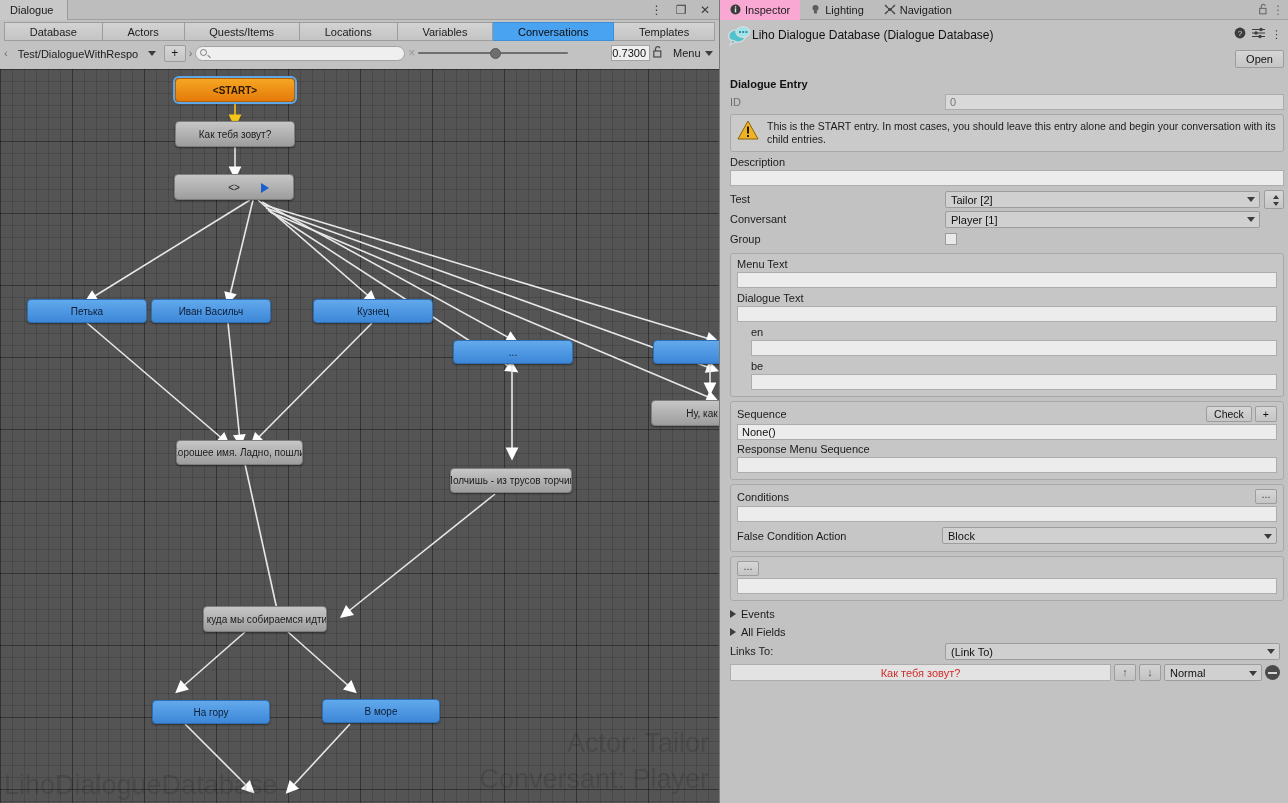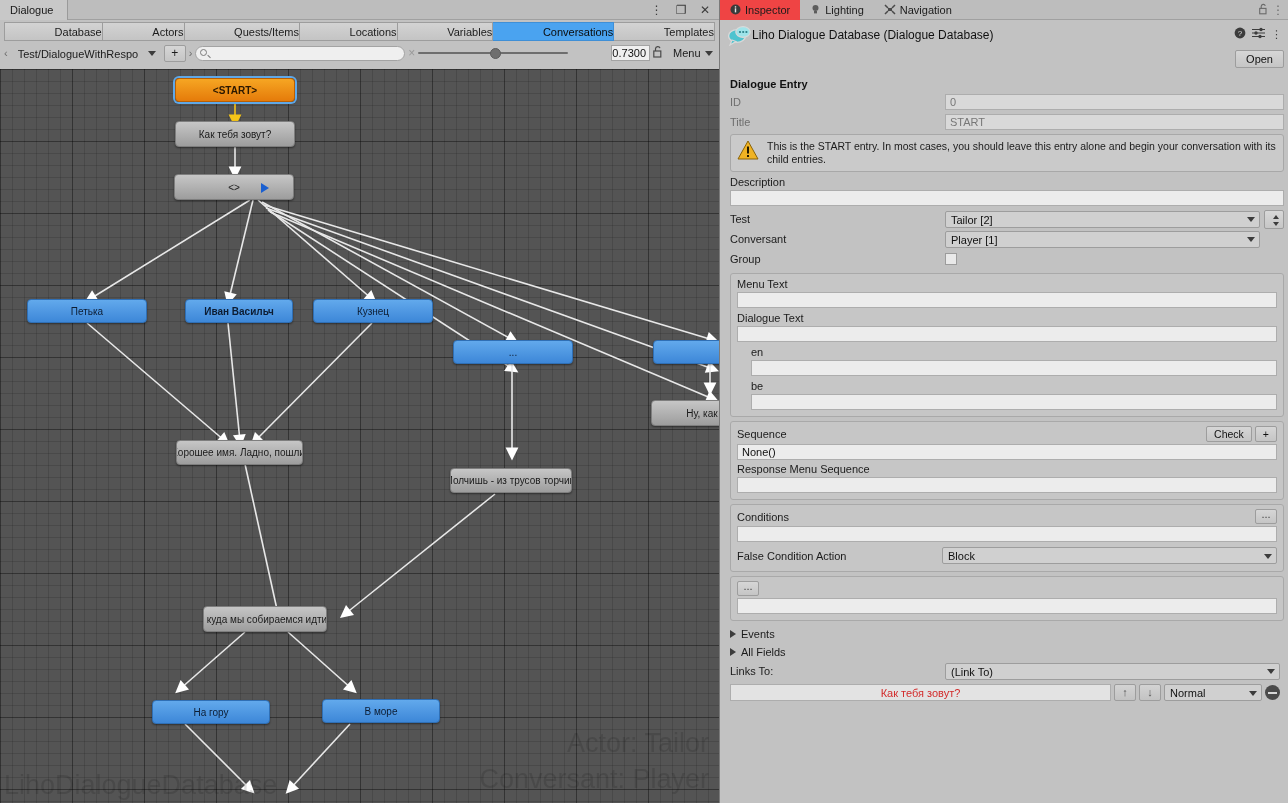--- a/index.html
+++ b/index.html
@@ -35,21 +35,21 @@
     color: #3c3c3c; font-size: 12px; letter-spacing: 3px;
   }
   .win-ctrls span { display:inline-block; padding:0 2px; }
 
   .tabs-row {
     height: 22px; background: #c2c2c2;
     padding: 2px 4px 0 4px;
     display: flex; gap: 0px;
   }
   .tabbtn {
-    flex: 1 1 auto; height: 19px; line-height: 18px; text-align: right;
+    flex: 1 1 auto; height: 19px; line-height: 18px; text-align: center;
     background: linear-gradient(#d3d3d3,#c4c4c4);
     border: 1px solid #9d9d9d; border-left-width: 0;
     font-size: 11px; color: #1b1b1b;
     white-space: nowrap; overflow: hidden;
   }
   .tabbtn:first-child { border-left-width: 1px; }
   .tabbtn.sel {
     background: #4aa3f0; border-color:#3f8fd6; color:#0c0c0c;
   }
 
@@ -164,21 +164,21 @@
   #inspector {
     position:absolute; left:720px; top:0; width:568px; height:803px;
     background:#c2c2c2;
   }
   .insp-tabbar { height:20px; background:#bdbdbd; display:flex; align-items:center;
     border-bottom:1px solid #a0a0a0; position:relative; }
   .insp-tab {
     height:20px; line-height:20px; padding:0 10px; font-size:11px; color:#1b1b1b;
     display:flex; align-items:center; gap:4px;
   }
-  .insp-tab.active { background:#ef4444; }
+  .insp-tab.active { background:#f9a8d4; }
   .insp-tabbar .right-ico {
     position:absolute; right:4px; top:0; height:20px; line-height:20px;
     color:#6a6a6a; font-size:12px;
   }
   .insp-title-row {
     height:30px; display:flex; align-items:center; padding:0 8px; 
     position:relative;
   }
   .insp-icon {
     width:24px;height:22px; position:relative; flex:0 0 24px;
@@ -393,21 +393,21 @@
       <div class="node start" style="left:175px; top:9px;   width:120px; height:24px;">&lt;START&gt;</div>
 
       <div class="node npc" style="left:175px; top:52px;  width:120px; height:26px;">Как тебя зовут?</div>
 
       <div class="node npc" style="left:174px; top:105px; width:120px; height:26px;">
         <span>&lt;&gt;</span>
         <i class="blue-tri"></i>
       </div>
 
       <div class="node player" style="left:27px;  top:230px; width:120px; height:24px;">Петька</div>
-      <div class="node player" style="left:185px; top:230px; width:108px; height:24px;font-weight:bold;">Иван Васильч</div>
+      <div class="node player" style="left:151px; top:230px; width:120px; height:24px;">Иван Васильч</div>
       <div class="node player" style="left:313px; top:230px; width:120px; height:24px;">Кузнец</div>
       <div class="node player" style="left:453px; top:271px; width:120px; height:24px;">...</div>
       <div class="node player right-al" style="left:653px; top:271px; width:120px; height:24px;">!!!</div>
 
       <div class="node npc" style="left:176px; top:371px; width:127px; height:25px;">Хорошее имя. Ладно, пошли.</div>
       <div class="node npc" style="left:651px; top:331px; width:120px; height:26px;">Ну, как зов</div>
       <div class="node npc" style="left:450px; top:399px; width:122px; height:25px;">Молчишь - из трусов торчиш</div>
       <div class="node npc" style="left:203px; top:537px; width:124px; height:26px;">А куда мы собираемся идти?</div>
 
       <div class="node player" style="left:116px; top:631px; width:118px; height:24px;margin-left:36px;">На гору</div>
@@ -489,24 +489,20 @@
 
     <div class="insp-body">
 
       <div class="sec-head">Dialogue Entry</div>
 
       <div class="frow">
         <div class="flabel dim">ID</div>
         <div class="ctl dim">0</div>
       </div>
 
-      <div class="frow">
-        <div class="flabel dim">Title</div>
-        <div class="ctl dim">START</div>
-      </div>
 
       <div class="warnbox">
         <div class="warn-tri">
           <svg width="22" height="20" viewBox="0 0 22 20">
               <path d="M11 1 L21 19 L1 19 Z" fill="#f0b323" stroke="#8a6308" stroke-width="1"></path>
               <rect x="10" y="6.5" width="2" height="7" fill="#221a00"></rect>
               <rect x="10" y="15" width="2" height="2" fill="#221a00"></rect>
             </svg>
         </div>
         <div class="warn-text">This is the START entry. In most cases, you should leave this entry alone and begin your conversation with its child entries.</div>

